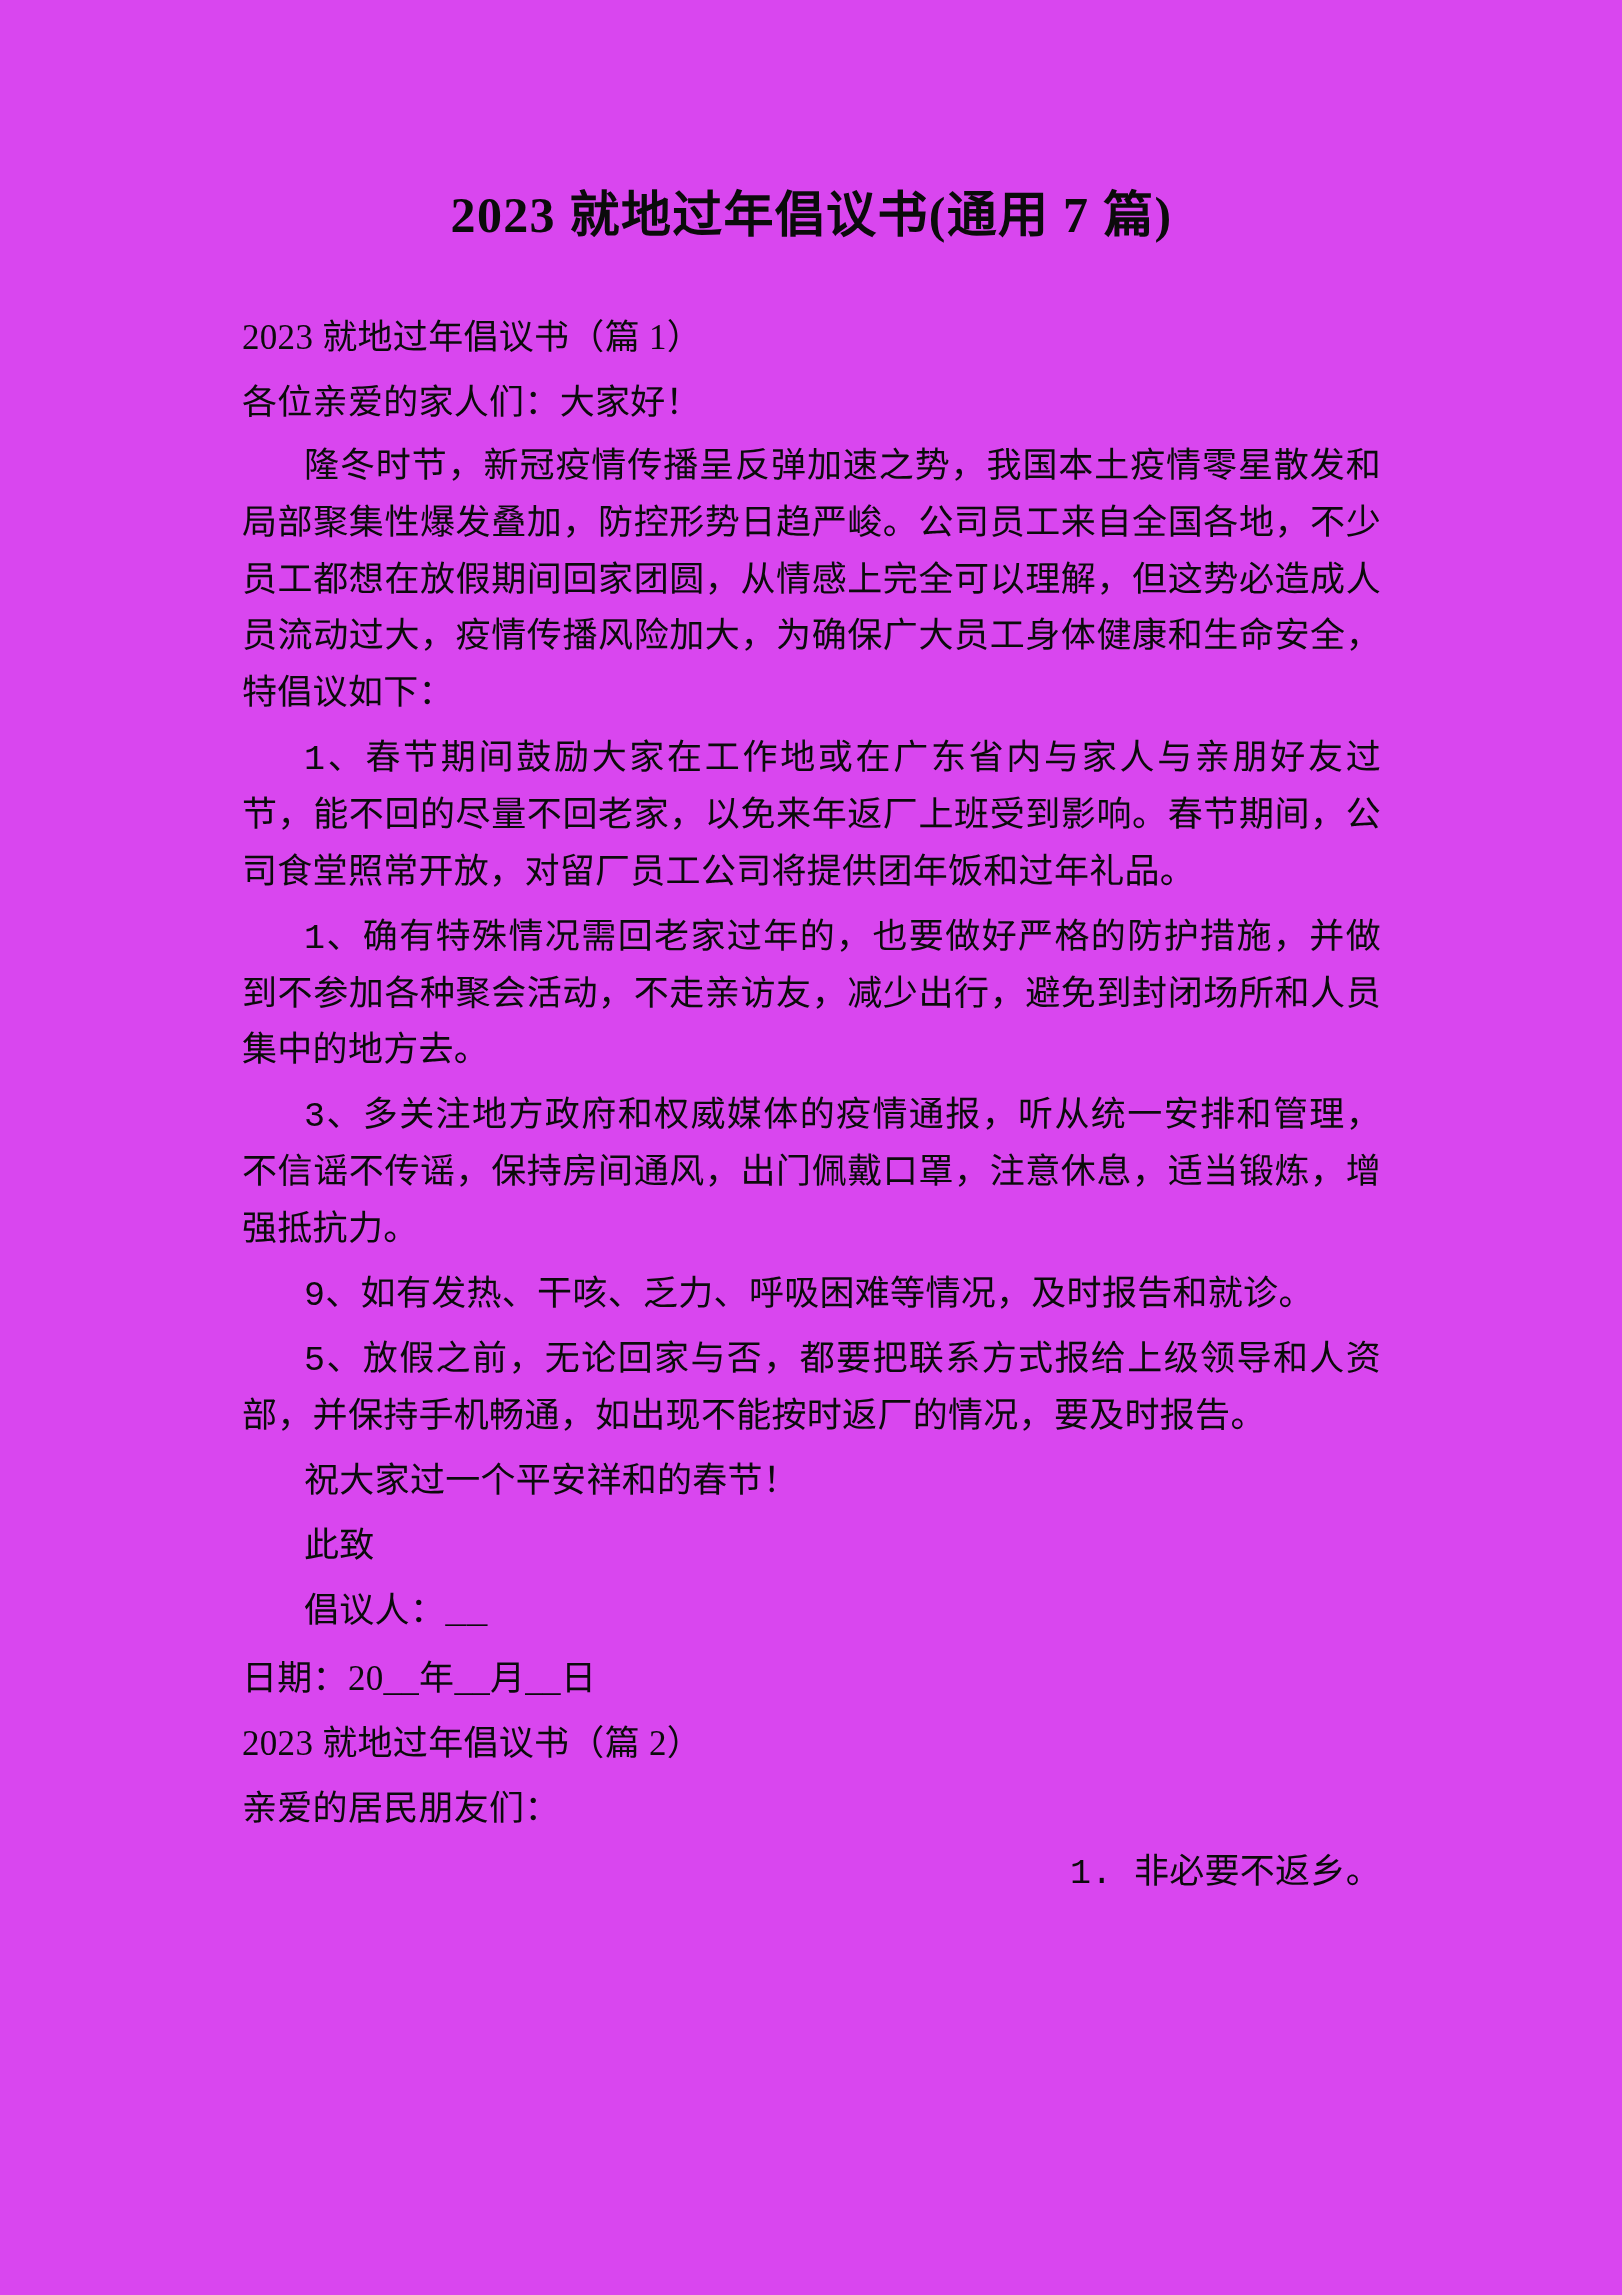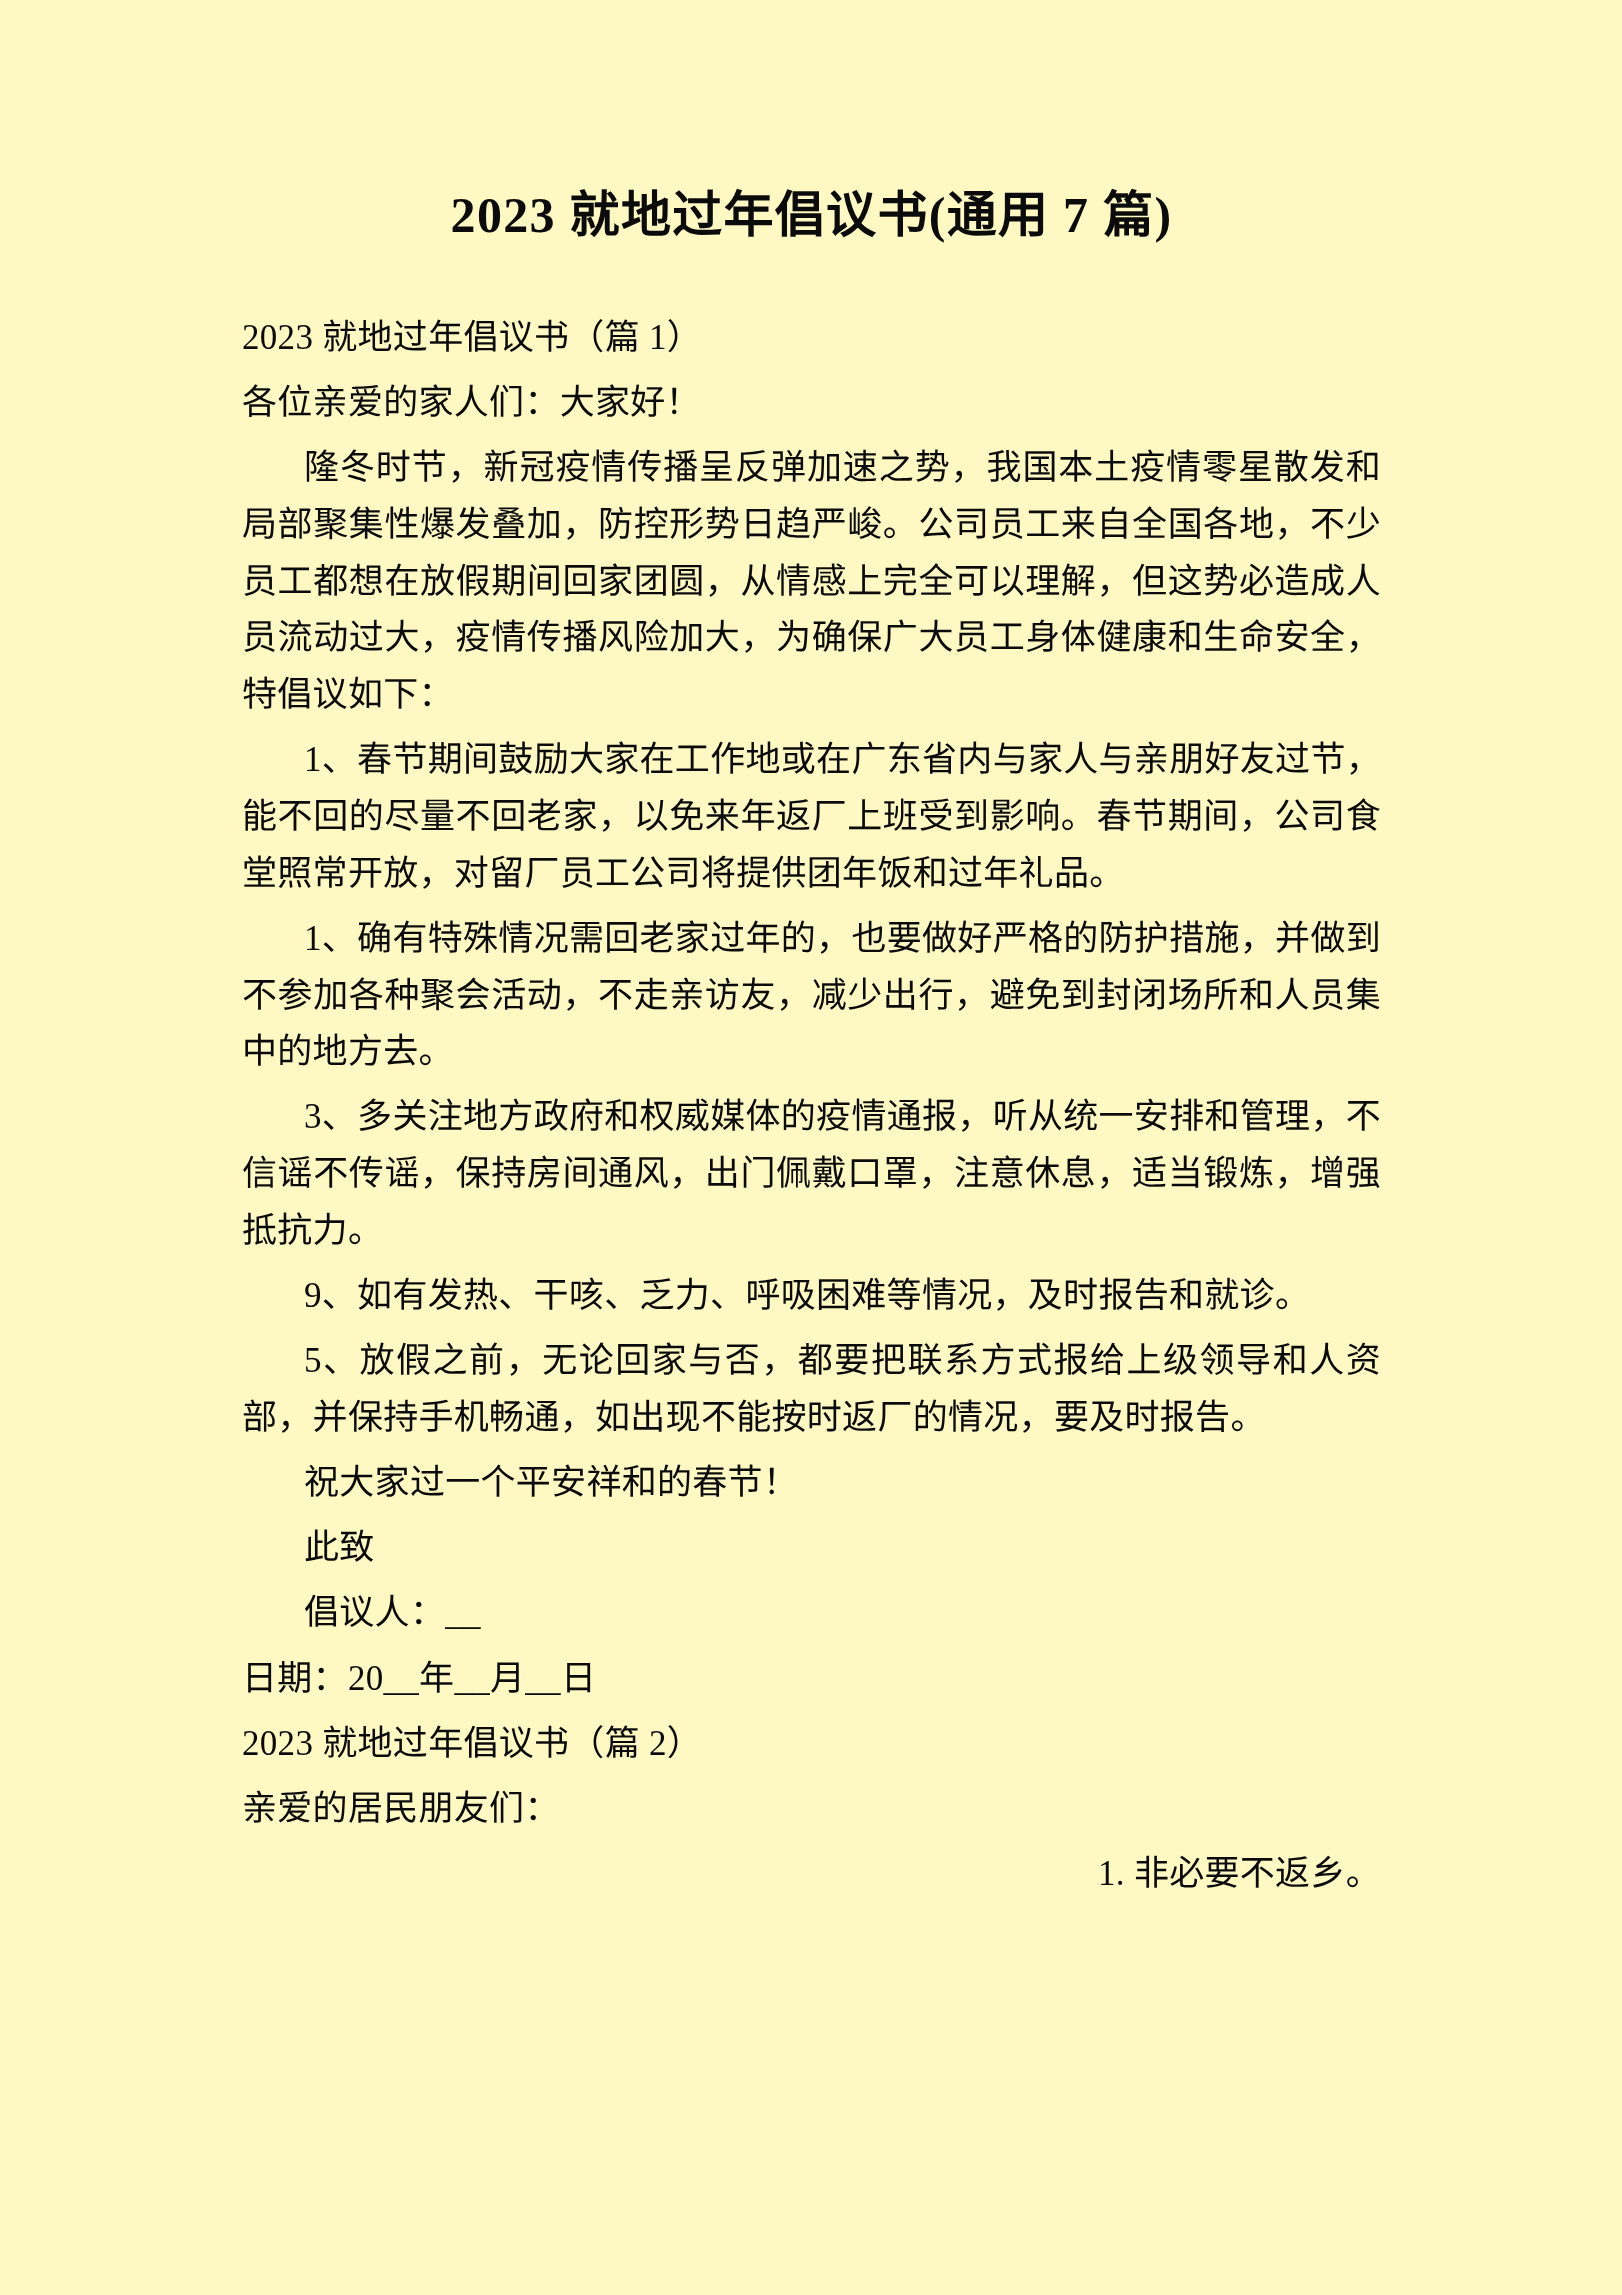--- a/index.html
+++ b/index.html
@@ -37,35 +37,36 @@
     font-size: 35px;
     line-height: 1.62;
     margin: 0 0 8.5px 0;
     text-align: justify;
     text-justify: inter-character;
     letter-spacing: 0.3px;
     word-break: break-all;
   }
   .para.indent {
     text-indent: 62px;
+    font-family: Liberation Mono, monospace;
   }
   .para.flush {
     text-indent: 0;
     text-align: right;
   }
   .para.heading-line {
     text-indent: 0;
     text-align: left;
     margin-bottom: 8.5px;
   }
 </style>
 </head>
 <body>
 
-<div class="page" style="background: #fef9c3; color: rgb(11, 11, 11); padding-left: 32px;">
+<div class="page" style="background: #d946ef; color: rgb(11, 11, 11); padding-left: 32px;">
   <div class="content">
 
     <h1 class="doc-title">2023 就地过年倡议书(通用 7 篇)</h1>
 
     <p class="para heading-line">2023 就地过年倡议书（篇 1）</p>
 
     <p class="para heading-line">各位亲爱的家人们：大家好！</p>
 
     <p class="para indent">隆冬时节，新冠疫情传播呈反弹加速之势，我国本土疫情零星散发和局部聚集性爆发叠加，防控形势日趋严峻。公司员工来自全国各地，不少员工都想在放假期间回家团圆，从情感上完全可以理解，但这势必造成人员流动过大，疫情传播风险加大，为确保广大员工身体健康和生命安全，特倡议如下：</p>
 

